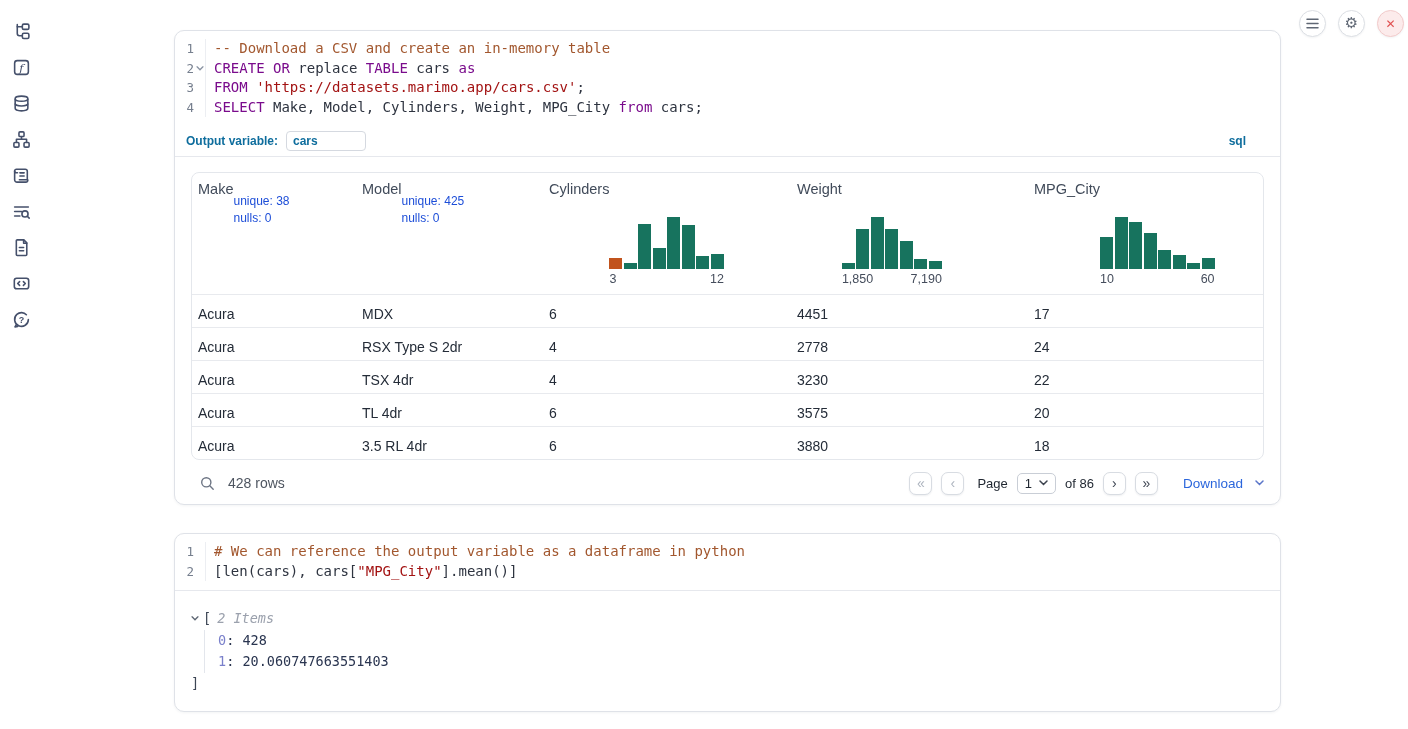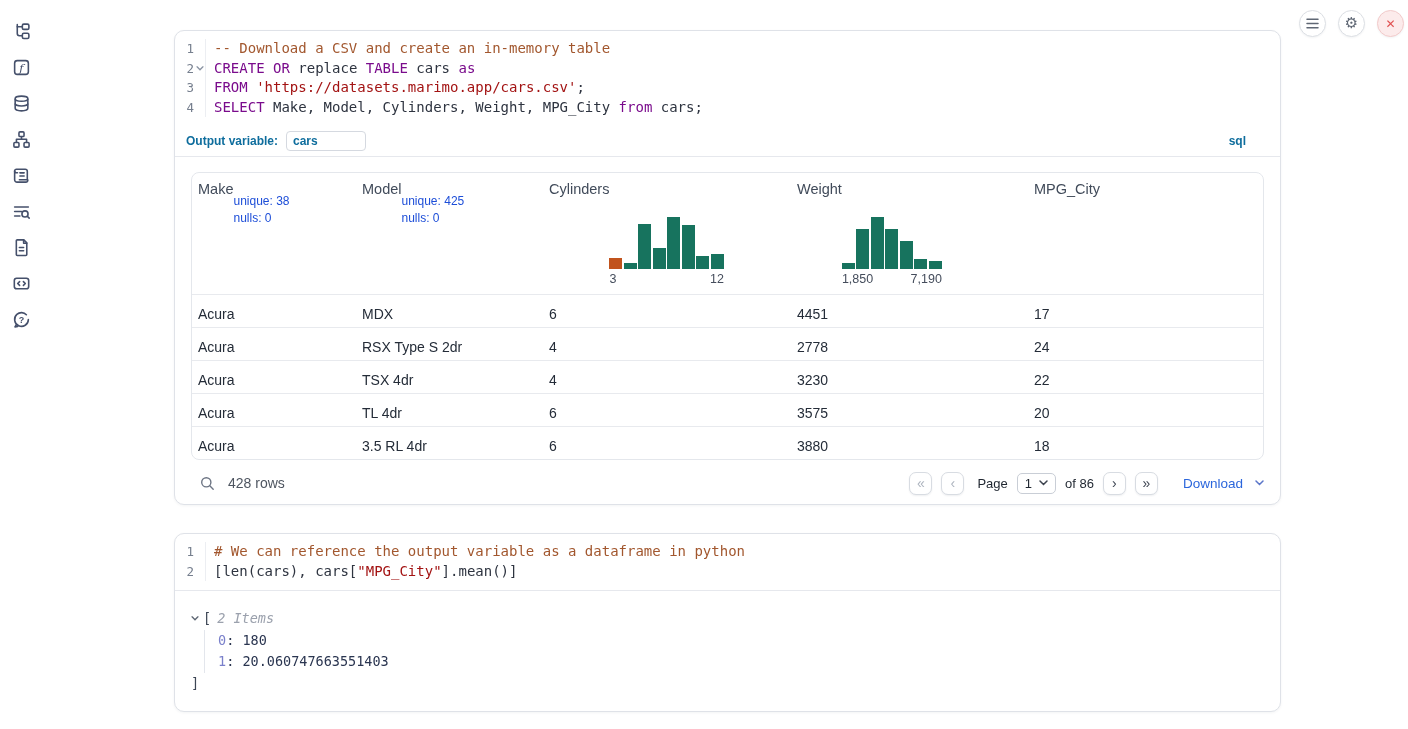--- a/index.html
+++ b/index.html
@@ -264,20 +264,36 @@
                   <div class="hist-bar" style="height: 16%; background: rgb(23, 115, 94);"></div>
                 </div>
                 <div class="hist-labels">
                   <span class="hist-min">1,850</span>
                   <span class="hist-max">7,190</span>
                 </div>
               </div>
             </div>
             <div class="th">
               <div class="th-title">MPG_City</div>
+              <div class="hist" style="width: 114.5px;">
+                <div class="hist-bars">
+                  <div class="hist-bar" style="height: 62%; background: rgb(23, 115, 94);"></div>
+                  <div class="hist-bar" style="height: 100%; background: rgb(23, 115, 94);"></div>
+                  <div class="hist-bar" style="height: 92%; background: rgb(23, 115, 94);"></div>
+                  <div class="hist-bar" style="height: 70%; background: rgb(23, 115, 94);"></div>
+                  <div class="hist-bar" style="height: 38%; background: rgb(23, 115, 94);"></div>
+                  <div class="hist-bar" style="height: 28%; background: rgb(23, 115, 94);"></div>
+                  <div class="hist-bar" style="height: 12%; background: rgb(23, 115, 94);"></div>
+                  <div class="hist-bar" style="height: 22%; background: rgb(23, 115, 94);"></div>
+                </div>
+                <div class="hist-labels">
+                  <span class="hist-min">10</span>
+                  <span class="hist-max">60</span>
+                </div>
+              </div>
             </div>
           </div>
         <div id="t-body">
             <div class="t-row">
               <div class="t-cell">Acura</div>
               <div class="t-cell">MDX</div>
               <div class="t-cell">6</div>
               <div class="t-cell">4451</div>
               <div class="t-cell">17</div>
             </div>
@@ -368,19 +384,19 @@
         <div class="tree-head">
           <span class="tree-chev">
             <svg width="8" height="5" viewBox="0 0 9 6" fill="none" stroke="currentColor" stroke-width="1.6" stroke-linecap="round">
               <path d="M1 1l3.5 3.5L8 1"></path>
             </svg>
           </span>
           <span class="tree-bracket">[</span>
           <span class="tree-items-label">2 Items</span>
         </div>
         <div class="tree-children">
-          <div class="tree-entry"><span class="tree-idx">0</span><span class="tree-val">: 180</span></div>
+          <div class="tree-entry"><span class="tree-idx">0</span><span class="tree-val">: 428</span></div>
           <div class="tree-entry"><span class="tree-idx">1</span><span class="tree-val">: 20.060747663551403</span></div>
         </div>
         <div class="tree-bracket">]</div>
       </div>
   </section>
 </main>
 
 </body></html>

